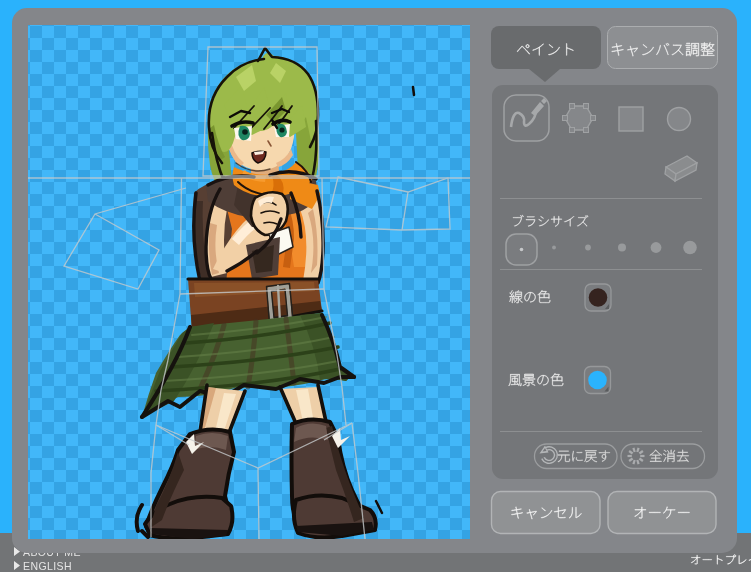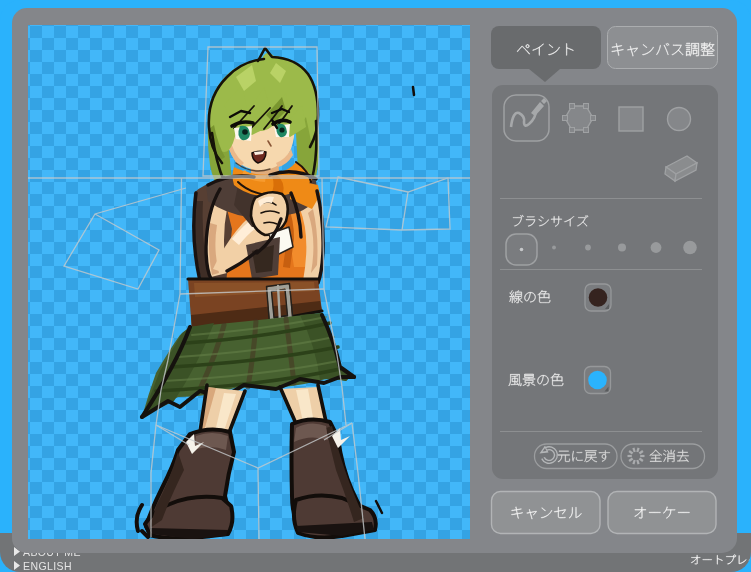--- a/index.html
+++ b/index.html
@@ -1,14 +1,14 @@
 <!DOCTYPE html>
 <html><head><meta charset="utf-8"><style>
 html,body{margin:0;padding:0;background:#2ab2fc;}
-#wrap{position:relative;width:751px;height:572px;overflow:hidden;font-family:"Liberation Sans",sans-serif;border-radius:20px;}
+#wrap{position:relative;width:751px;height:572px;overflow:hidden;font-family:"Liberation Sans",sans-serif;}
 </style></head><body>
 <div id="wrap"><svg xmlns="http://www.w3.org/2000/svg" width="751" height="572" viewBox="0 0 751 572">
       <rect width="751" height="572" fill="#2ab2fc"></rect>
       <rect x="0" y="533" width="751" height="39" fill="#727476"></rect>
       <g font-family="Liberation Sans, sans-serif" font-size="10.5" letter-spacing="0.4" fill="#e5e5e5">
         <text x="23" y="555.5">ABOUT ME</text>
         <text x="23" y="569.5">ENGLISH</text>
       </g>
       <path d="M14,547 l6,4.5 l-6,4.5 Z M14,561 l6,4.5 l-6,4.5 Z" fill="#e8e8e8"></path>
       <rect x="12" y="8" width="725" height="545" rx="15" fill="#84868a"></rect>

